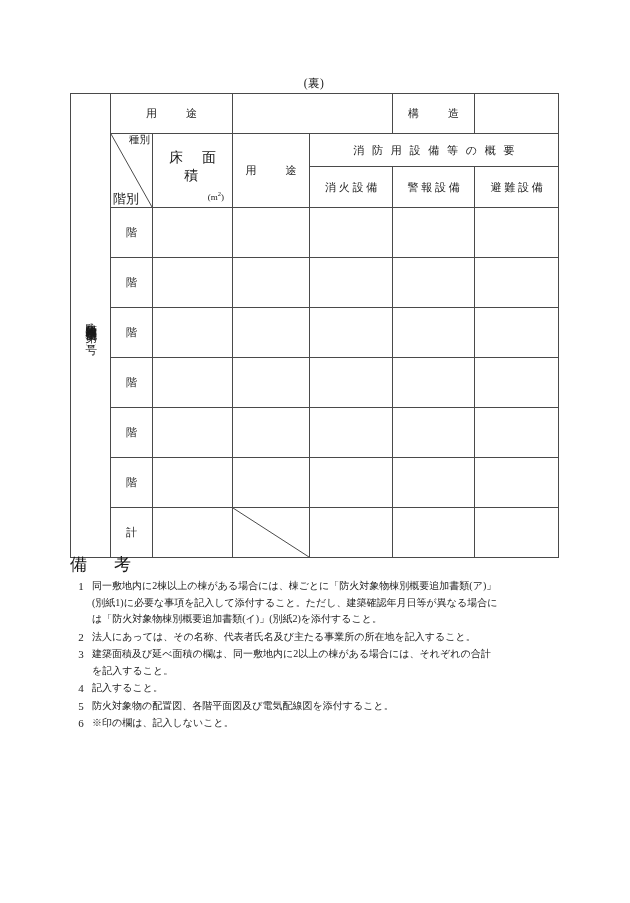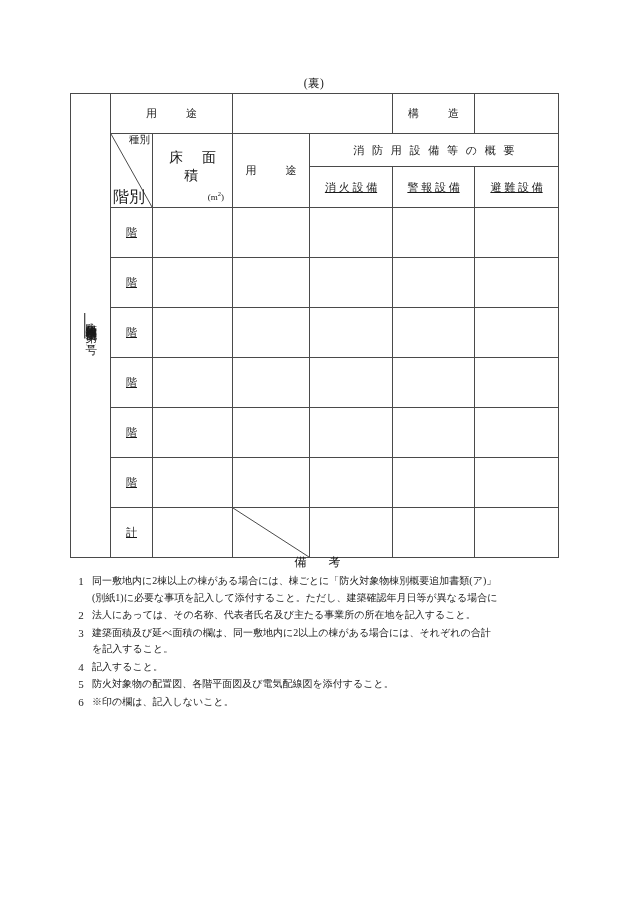--- a/index.html
+++ b/index.html
@@ -35,21 +35,20 @@
   }
 
   
   .form-table {
     position: absolute;
     left: 70px;
     top: 93px;
     width: 488px;
     border-collapse: collapse;
     table-layout: fixed;
-    text-decoration: underline;
   }
   .form-table td {
     border: 1px solid #4a4a4a;
     padding: 0;
     font-size: 11px;
     vertical-align: middle;
     text-align: center;
     position: relative;
   }
 
@@ -100,21 +99,21 @@
     position: absolute;
     top: 1px;
     right: 2px;
     font-size: 10.5px;
     line-height: 1;
   }
   .split-cell .sc-bot {
     position: absolute;
     bottom: 2px;
     left: 2px;
-    font-size: 16px;
+    font-size: 13px;
     line-height: 1;
   }
 
   .area-cell {
     position: relative;
     height: 72px;
   }
   .area-cell .area-main {
     position: absolute;
     left: 0; right: 0;
@@ -149,24 +148,23 @@
   
   .remarks {
     position: absolute;
     left: 70px;
     top: 556px;
     width: 500px;
     font-size: 11px;
     line-height: 1;
   }
   .remarks-title {
-    font-size: 12px;
+    font-size: 17px;
     letter-spacing: 5px;
     margin-bottom: 5px;
-    text-align: center;
   }
   .note {
     display: flex;
     align-items: flex-start;
     margin-bottom: 1px;
   }
   .note-num {
     width: 22px;
     flex: 0 0 22px;
     text-align: center;
@@ -323,20 +321,21 @@
   </table>
 
   <div class="remarks">
     <div class="remarks-title">備　考</div>
 
     <div class="note">
       <div class="note-num">1</div>
       <div class="note-body">
         <span class="cont">同一敷地内に2棟以上の棟がある場合には、棟ごとに「防火対象物棟別概要追加書類(ア)」</span>
         <span class="cont">(別紙1)に必要な事項を記入して添付すること。ただし、建築確認年月日等が異なる場合に</span>
+        <span class="cont">は「防火対象物棟別概要追加書類(イ)」(別紙2)を添付すること。</span>
       </div>
     </div>
 
     <div class="note">
       <div class="note-num">2</div>
       <div class="note-body">
         <span class="cont">法人にあっては、その名称、代表者氏名及び主たる事業所の所在地を記入すること。</span>
       </div>
     </div>
 

